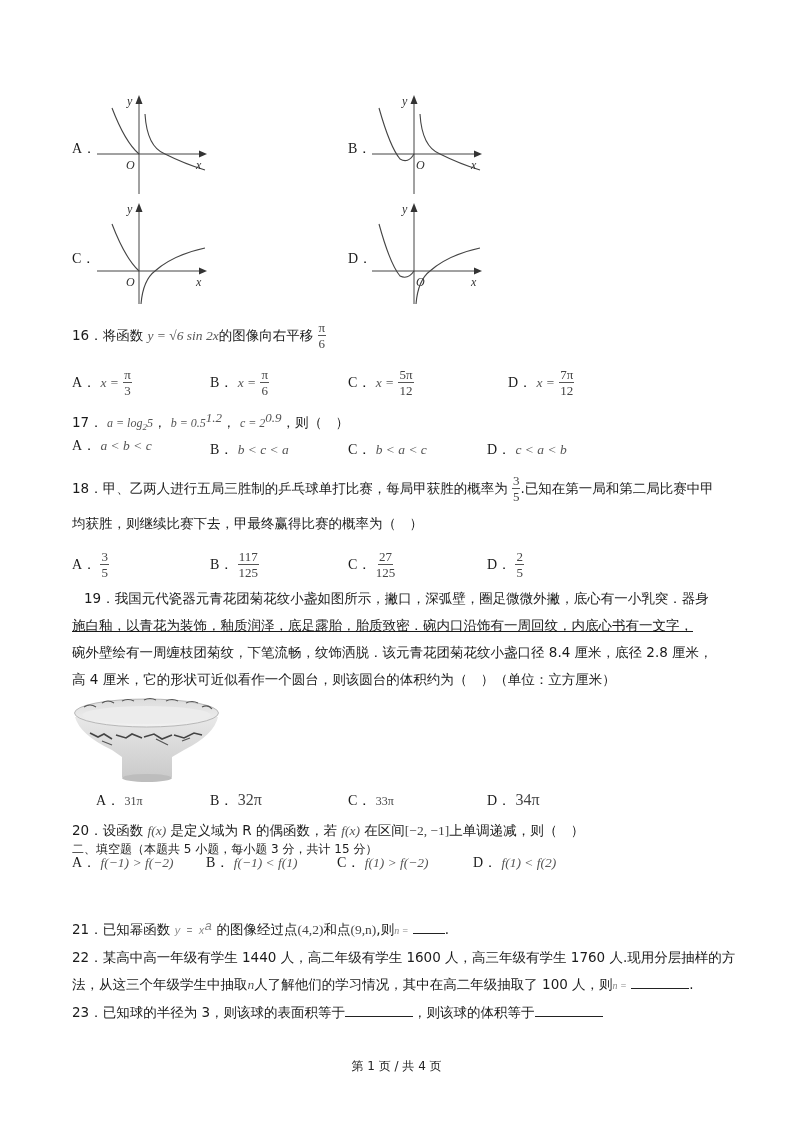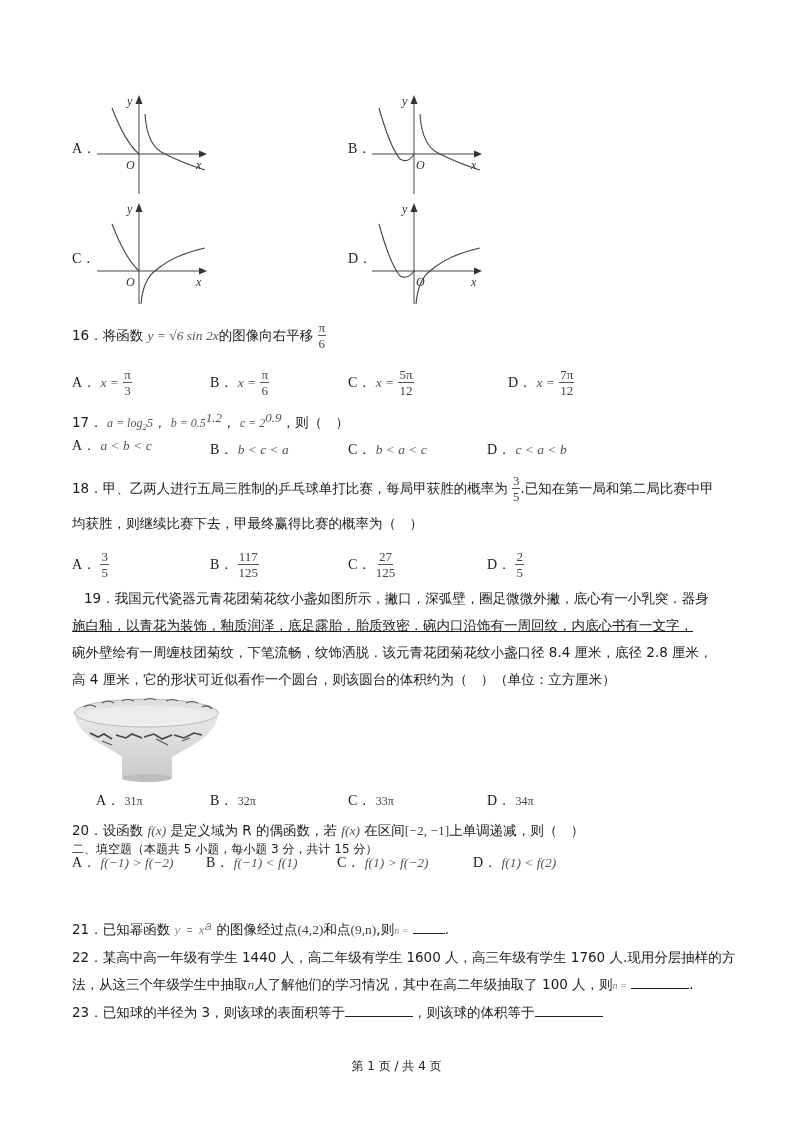--- a/index.html
+++ b/index.html
@@ -191,23 +191,23 @@
     <ellipse cx="74.5" cy="18" rx="72" ry="14" fill="url(#rimg)" stroke="#aaa" stroke-width="0.8"></ellipse>
     <ellipse cx="74.5" cy="20" rx="64" ry="9" fill="#ececec"></ellipse>
     <path d="M12,12 q6,-4 12,0 M30,8 q6,-4 12,0 M50,6 q6,-3 12,0 M72,5 q6,-3 12,0 M94,6 q6,-3 12,0 M114,8 q6,-3 12,0 M130,12 q6,-3 10,2" stroke="#555" fill="none" stroke-width="1.2"></path>
     <path d="M18,38 l8,4 l6,-3 l8,5 M44,40 l10,3 l6,-4 l10,4 M72,42 l10,-3 l8,5 l10,-4 M102,40 l10,3 l10,-5 l8,2" stroke="#444" fill="none" stroke-width="1.6"></path>
     <path d="M30,46 l10,4 M84,44 l12,6 M110,46 l8,-3" stroke="#555" fill="none" stroke-width="1.2"></path>
     <ellipse cx="75" cy="83" rx="25" ry="4" fill="#bdbdbd"></ellipse>
   </svg>
 </div>
 <div>
   <div class="abs txt" style="left:72px;top:791px;margin-left:24px;"><span class="opt-label">A．</span> <span class="math-up" style="font-size:12px;">31π</span></div>
-  <div class="abs txt" style="left:210px;top:791px;"><span class="opt-label">B．</span> <span class="math-up" style="font-size:12px;">32π</span></div>
+  <div class="abs txt" style="left:210px;top:791px;"><span class="opt-label">B．</span> <span class="math-up" style="font-size:16px;">32π</span></div>
   <div class="abs txt" style="left:348px;top:791px;text-align:right;"><span class="opt-label">C．</span> <span class="math-up" style="font-size:12px;">33π</span></div>
-  <div class="abs txt" style="left:487px;top:791px;"><span class="opt-label">D．</span> <span class="math-up" style="font-size:12px;text-align:right;">34π</span></div>
+  <div class="abs txt" style="left:487px;top:791px;"><span class="opt-label">D．</span> <span class="math-up" style="font-size:16px;text-align:right;">34π</span></div>
 </div>
 
 <div class="abs txt" style="left:72px;top:821px;">
   <span>20．</span><span>设函数</span>
   <span class="math">f(x)</span>
   <span>是定义域为 R 的偶函数，若</span>
   <span class="math">f(x)</span>
   <span>在区间</span><span class="math-up">[−2, −1]</span><span>上单调递减，则（　）</span>
 </div>
 <div>

